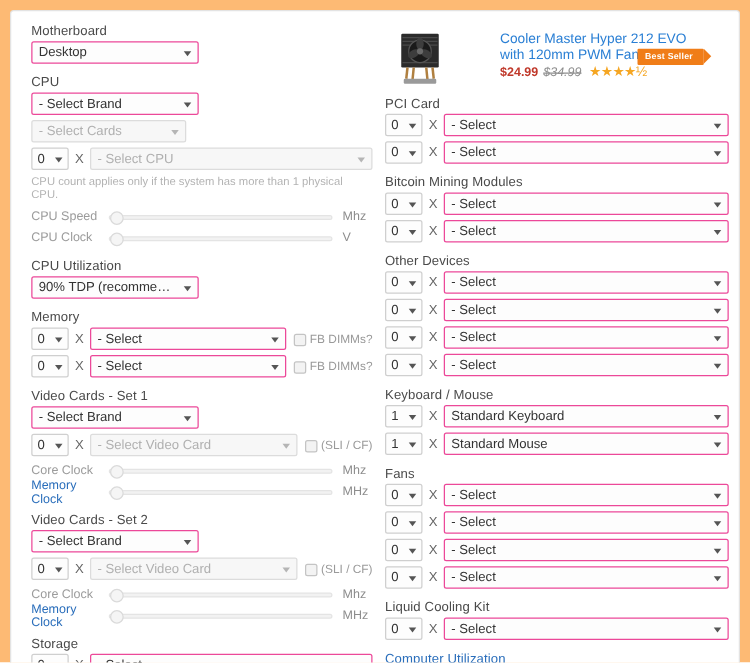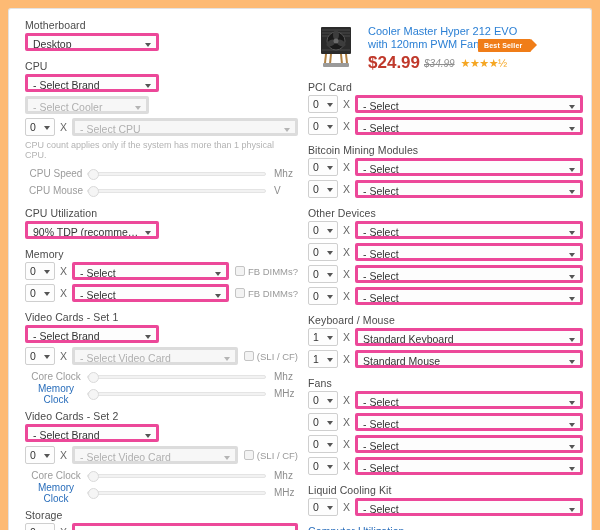--- a/index.html
+++ b/index.html
@@ -35,27 +35,27 @@
     font-size: 10.5px; color: #4a4a4a;
     margin-bottom: 2px; line-height: 12px;
     letter-spacing: .1px;
   }
   .lbl-link { color: #2a6ebb; }
 
   
   .sel {
     position: relative;
     height: 18px;
-    border: 3px solid #ec4899;
+    border: 1px solid #ec4899;
     background: #fdfdfd;
     border-radius: 2px;
     font-size: 10.5px;
     color: #333;
     line-height: 16px;
-    padding: 0 16px 0 5px;
+    padding: 0 16px 16px 5px;
     white-space: nowrap;
     overflow: hidden;
     text-overflow: ellipsis;
   }
   .sel.dis { color: #b0b0b0; background: #f7f7f7; border-color: #dcdcdc; }
   .sel::after {
     content: "";
     position: absolute; right: 5px; top: 7px;
     border-left: 3px solid transparent;
     border-right: 3px solid transparent;
@@ -82,33 +82,33 @@
     content: "";
     position: absolute; right: 4px; top: 7px;
     border-left: 3px solid transparent;
     border-right: 3px solid transparent;
     border-top: 4px solid #555;
   }
   .xsep { font-size: 10.5px; color: #666; padding: 0 5px; line-height: 18px; }
   .qrow .grow { flex: 1 1 auto; min-width: 0; }
 
   
-  .cbwrap { display: flex; align-items: flex-start; margin-left: 6px; white-space: nowrap; }
+  .cbwrap { display: flex; align-items: flex-end; margin-left: 6px; white-space: nowrap; }
   .cbox {
     width: 10px; height: 10px;
     border: 1px solid #c4c4c4;
     background: #f3f3f3;
     border-radius: 2px;
     display: inline-block;
   }
   .cbtxt { font-size: 9.5px; color: #9a9a9a; margin-left: 3px; }
 
   
   .slrow { display: flex; align-items: center; height: 15px; margin-bottom: 2px; }
-  .slname { font-size: 10px; width: 62px; color: #9b9b9b; text-align: center; }
+  .slname { font-size: 10px; width: 62px; color: #9b9b9b; }
   .slname.link { color: #2a6ebb; }
   .sltrack {
     flex: 1 1 auto;
     position: relative;
     height: 4px;
     background: #f2f2f2;
     border: 1px solid #e4e4e4;
     border-radius: 2px;
   }
   .slknob {
@@ -116,34 +116,34 @@
     width: 11px; height: 11px;
     border-radius: 50%;
     background: #f5f5f5;
     border: 1px solid #dadada;
   }
   .slunit { font-size: 10px; color: #8d8d8d; width: 32px; text-align: left; padding-left: 8px; }
 
   .hint { font-size: 9px; color: #b3b3b3; margin: 1px 0 6px 0; }
 
   
-  .ad { display: flex; padding: 6px 2px 8px 4px; }
+  .ad { display: flex; padding: 6px 2px 8px 4px; gap: 32px; }
   .ad-img {
     width: 48px; height: 44px;
     flex: 0 0 48px;
     position: relative;
     overflow: hidden;
   }
   .ad-body { padding-left: 8px; flex: 1 1 auto; position: relative; }
   .ad-title {
     font-size: 11px; color: #2a7fd4; line-height: 13px;
     max-width: 165px;
   }
   .ad-price-row { display: flex; align-items: center; margin-top: 2px; }
-  .ad-price { font-size: 17px; color: #c0392b; font-weight: bold; }
+  .ad-price { font-size: 10px; color: #c0392b; font-weight: bold; }
   .ad-old { font-size: 10px; color: #8e8e8e; text-decoration: line-through; margin-left: 4px; font-style: italic; }
   .stars { margin-left: 6px; font-size: 11px; color: #f5a623; letter-spacing: -0.5px; line-height: 11px; }
   .badge {
     position: absolute; left: 118px; top: 14px;
     background: #f07d18; color: #fff;
     font-size: 7px; font-weight: bold;
     padding: 3px 9px 3px 6px; border-radius: 1px;
     letter-spacing: .2px;
   }
   .badge::after {
@@ -164,38 +164,38 @@
    <div class="col-left">
 
     <div class="grp">
       <div class="lbl">Motherboard</div>
       <div class="sel sel-w144">Desktop</div>
     </div>
 
     <div class="grp">
       <div class="lbl">CPU</div>
       <div class="sel sel-w144" style="margin-bottom:4px;">- Select Brand</div>
-      <div class="sel sel-w130 dis" style="margin-bottom:4px;">- Select Cooler</div>
+      <div class="sel sel-w130 dis" style="margin-bottom:4px;">- Select Cards</div>
       <div class="qrow">
         <div class="qty">0</div>
         <div class="xsep">X</div>
         <div class="grow">
                 <div class="sel sel-full dis">- Select CPU</div>
               </div>
       </div>
       <div class="hint">CPU count applies only if the system has more than 1 physical CPU.</div>
       <div class="slrow">
         <div class="slname">CPU Speed</div>
         <div class="sltrack">
                 <div class="slknob"></div>
               </div>
         <div class="slunit">Mhz</div>
       </div>
       <div class="slrow">
-        <div class="slname">CPU Mouse</div>
+        <div class="slname">CPU Clock</div>
         <div class="sltrack">
                 <div class="slknob"></div>
               </div>
         <div class="slunit">V</div>
       </div>
     </div>
 
     <div class="grp">
       <div class="lbl">CPU Utilization</div>
       <div class="sel sel-w144">90% TDP (recommended)</div>

